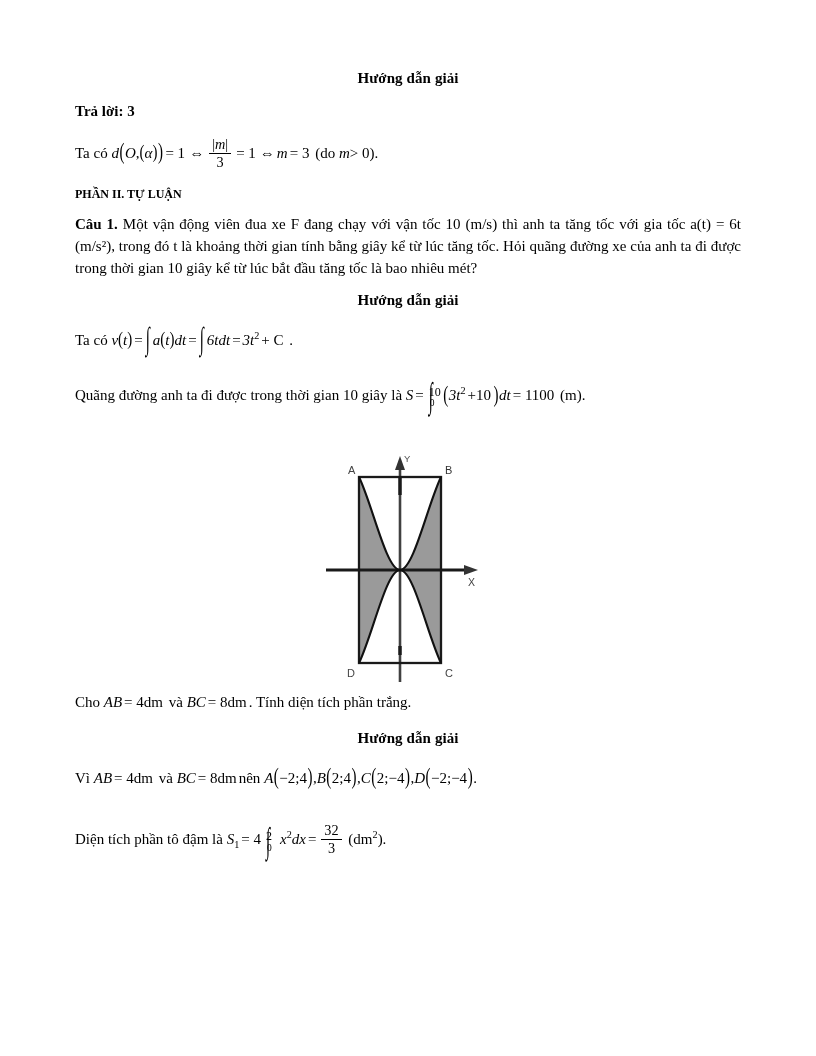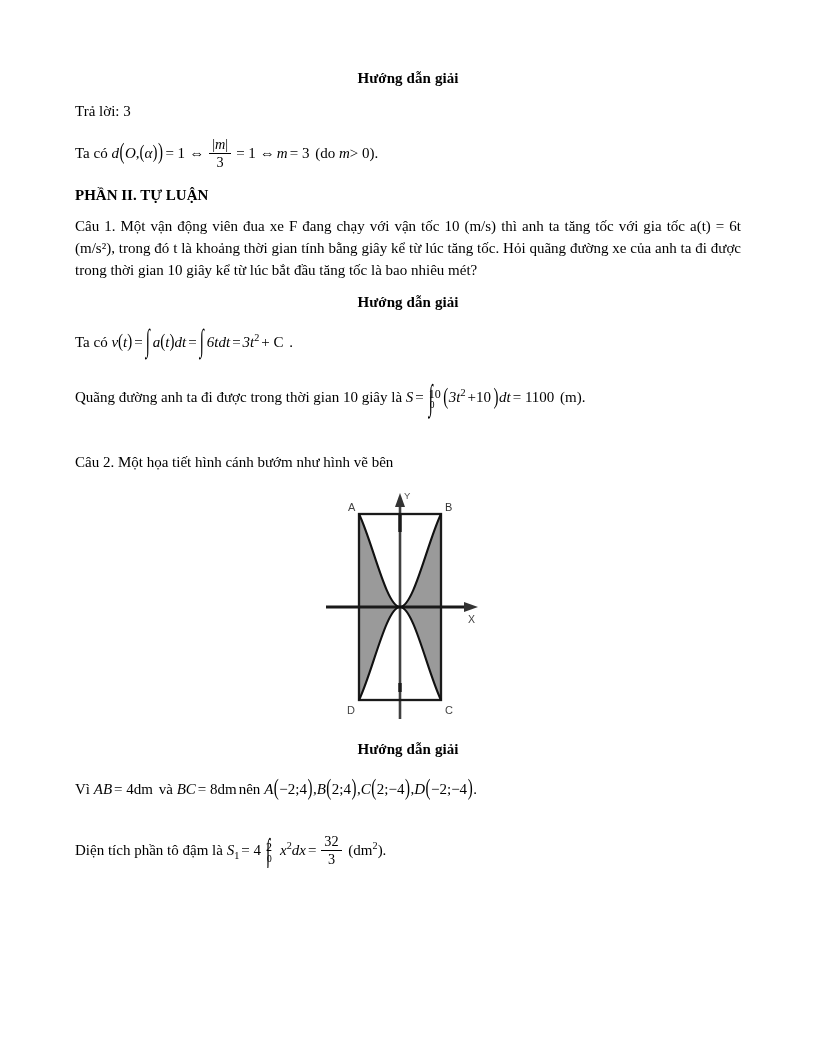--- a/index.html
+++ b/index.html
@@ -34,25 +34,25 @@
   .para {
     font-size: 15px;
     line-height: 1.45;
     margin: 0 0 13px 0;
     text-align: left;
   }
   .para.justified {
     text-align: justify;
   }
   .section-title {
-    font-size: 15px;
+    font-size: 12px;
     font-weight: bold;
     margin: 16px 0 12px 0;
   }
-  .bold { font-weight: normal; }
+  .bold { font-weight: bold; }
 
   
   .m {
     font-family: "Liberation Serif", "DejaVu Serif", serif;
     font-style: italic;
     white-space: nowrap;
   }
   .mr { font-style: normal; }
   .op { font-style: normal; padding: 0 2px; }
   sup.exr {
@@ -202,24 +202,20 @@
     </div>
 
 
 
     <div class="para" style="line-height:3.1;margin-bottom:32px;">
       <span>Quãng đường anh ta đi được trong thời gian 10 giây là</span>
       <span class="m"><span>S</span><span class="op">=</span><span class="dint"><span class="hi">10</span><span class="sym">∫</span><span class="lo">0</span></span><span class="bigparen">(</span><span>3t</span><sup class="exr">2</sup><span class="op">+10</span><span class="bigparen">)</span><span>dt</span><span class="op">= 1100</span></span>
       <span class="mr">(m).</span>
     </div>
 
-    <div class="para">
-      <span class="bold">Câu 2.</span>
-      <span>Một họa tiết hình cánh bướm như hình vẽ bên</span>
-    </div>
 
     <div class="figure-wrap">
       <div class="figure">
         <svg width="180" height="238" viewBox="0 0 180 238">
 
           <g>
 
             <path d="M41,27 L41,120 L82,120
                      C 68.3,120 54.6,55.1 41,27 Z" fill="#9a9a9a" stroke="none"></path>
 
@@ -255,20 +251,26 @@
           <text x="127" y="24" font-family="Liberation Sans, sans-serif" font-size="11" fill="#333333">B</text>
           <text x="127" y="227" font-family="Liberation Sans, sans-serif" font-size="11" fill="#444444">C</text>
           <text x="29" y="227" font-family="Liberation Sans, sans-serif" font-size="11" fill="#444444">D</text>
 
           <text x="86" y="12" font-family="Liberation Sans, sans-serif" font-size="9.5" fill="#555555">Y</text>
           <text x="150" y="136" font-family="Liberation Sans, sans-serif" font-size="10.5" fill="#444444">X</text>
         </svg>
       </div>
     </div>
 
+    <div class="para">
+      <span>Cho</span>
+      <span class="m"><span>AB</span><span class="op mr">= 4dm</span></span>
+      <span>và</span>
+      <span class="m"><span>BC</span><span class="op mr">= 8dm</span></span><span class="mr">. Tính diện tích phần trắng.</span>
+    </div>
 
     <div class="centered-heading" style="margin-top:16px;">Hướng dẫn giải</div>
 
     <div class="para tallline">
       <span>Vì</span>
       <span class="m"><span>AB</span><span class="op mr">= 4dm</span></span>
       <span>và</span>
       <span class="m"><span>BC</span><span class="op mr">= 8dm</span></span><span>nên</span>
       <span class="m"><span>A</span><span class="bigparen">(</span><span class="mr">−2;4</span><span class="bigparen">)</span><span class="mr">,</span><span>B</span><span class="bigparen">(</span><span class="mr">2;4</span><span class="bigparen">)</span><span class="mr">,</span><span>C</span><span class="bigparen">(</span><span class="mr">2;−4</span><span class="bigparen">)</span><span class="mr">,</span><span>D</span><span class="bigparen">(</span><span class="mr">−2;−4</span><span class="bigparen">)</span></span><span class="mr">.</span>
     </div>

